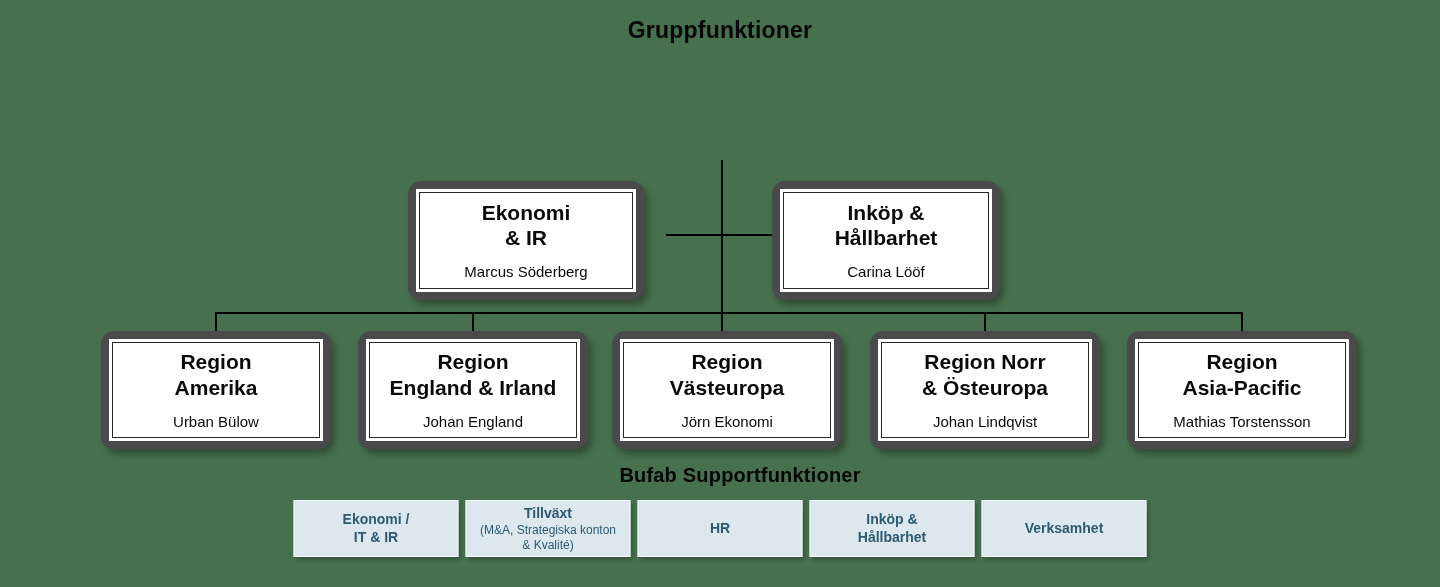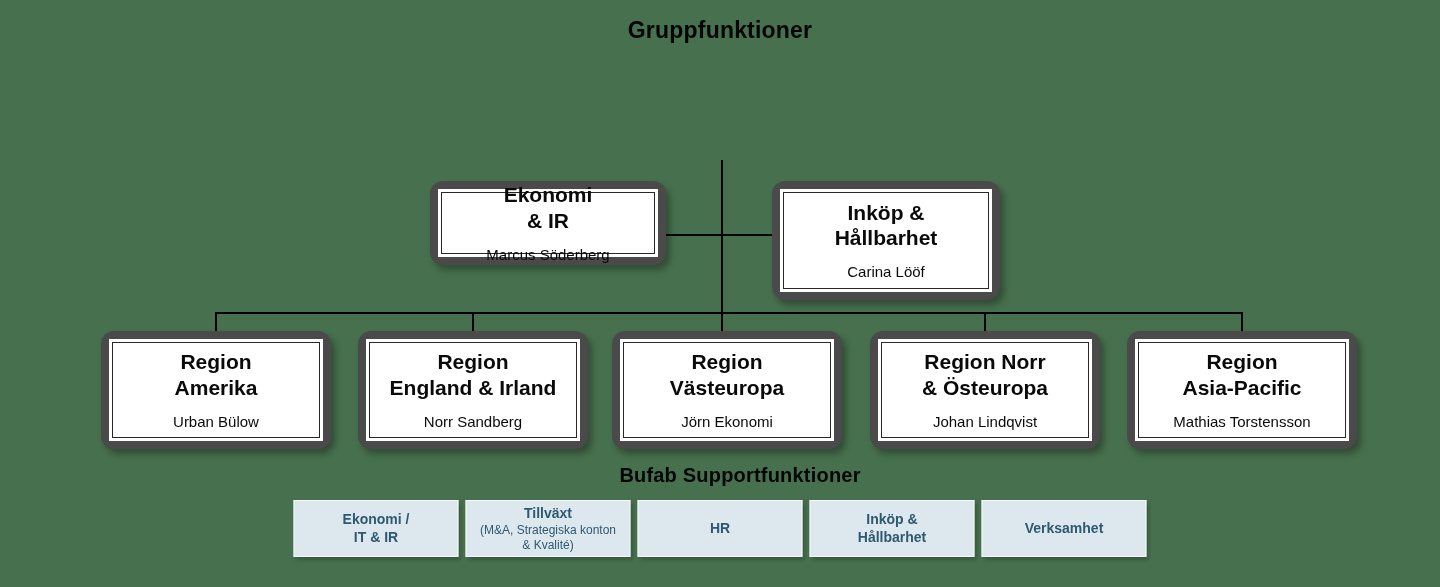--- a/index.html
+++ b/index.html
@@ -125,21 +125,21 @@
 
   <div class="line" style="left:721px; top:160px; width:2px; height:174px;"></div>
   <div class="line" style="left:666px; top:234px; width:112px; height:2px;"></div>
   <div class="line" style="left:215px; top:312px; width:1028px; height:2px;"></div>
   <div class="line" style="left:215px; top:312px; width:2px; height:22px;"></div>
   <div class="line" style="left:472px; top:312px; width:2px; height:22px;"></div>
   <div class="line" style="left:984px; top:312px; width:2px; height:22px;"></div>
   <div class="line" style="left:1241px; top:312px; width:2px; height:22px;"></div>
 
 
-  <div class="node" style="left:430px; top:181px; width:236px; height:84px;">
+  <div class="node" style="left:408px; top:181px; width:236px; height:119px;">
     <div class="node-pad">
       <div class="node-inner">
         <div class="node-title">Ekonomi
 &amp; IR</div>
         <div class="node-name">Marcus Söderberg</div>
       </div>
     </div>
   </div>
 
   <div class="node" style="left:772px; top:181px; width:228px; height:119px;">
@@ -160,21 +160,21 @@
         <div class="node-name">Urban Bülow</div>
       </div>
     </div>
   </div>
 
   <div class="node" style="left:358px; top:331px; width:230px; height:118px;">
     <div class="node-pad">
       <div class="node-inner">
         <div class="node-title">Region
 England &amp; Irland</div>
-        <div class="node-name">Norr Sandberg</div>
+        <div class="node-name">Johan England</div>
       </div>
     </div>
   </div>
 
   <div class="node" style="left:612px; top:331px; width:230px; height:118px;">
     <div class="node-pad">
       <div class="node-inner">
         <div class="node-title">Region
 Västeuropa</div>
         <div class="node-name">Jörn Ekonomi</div>

